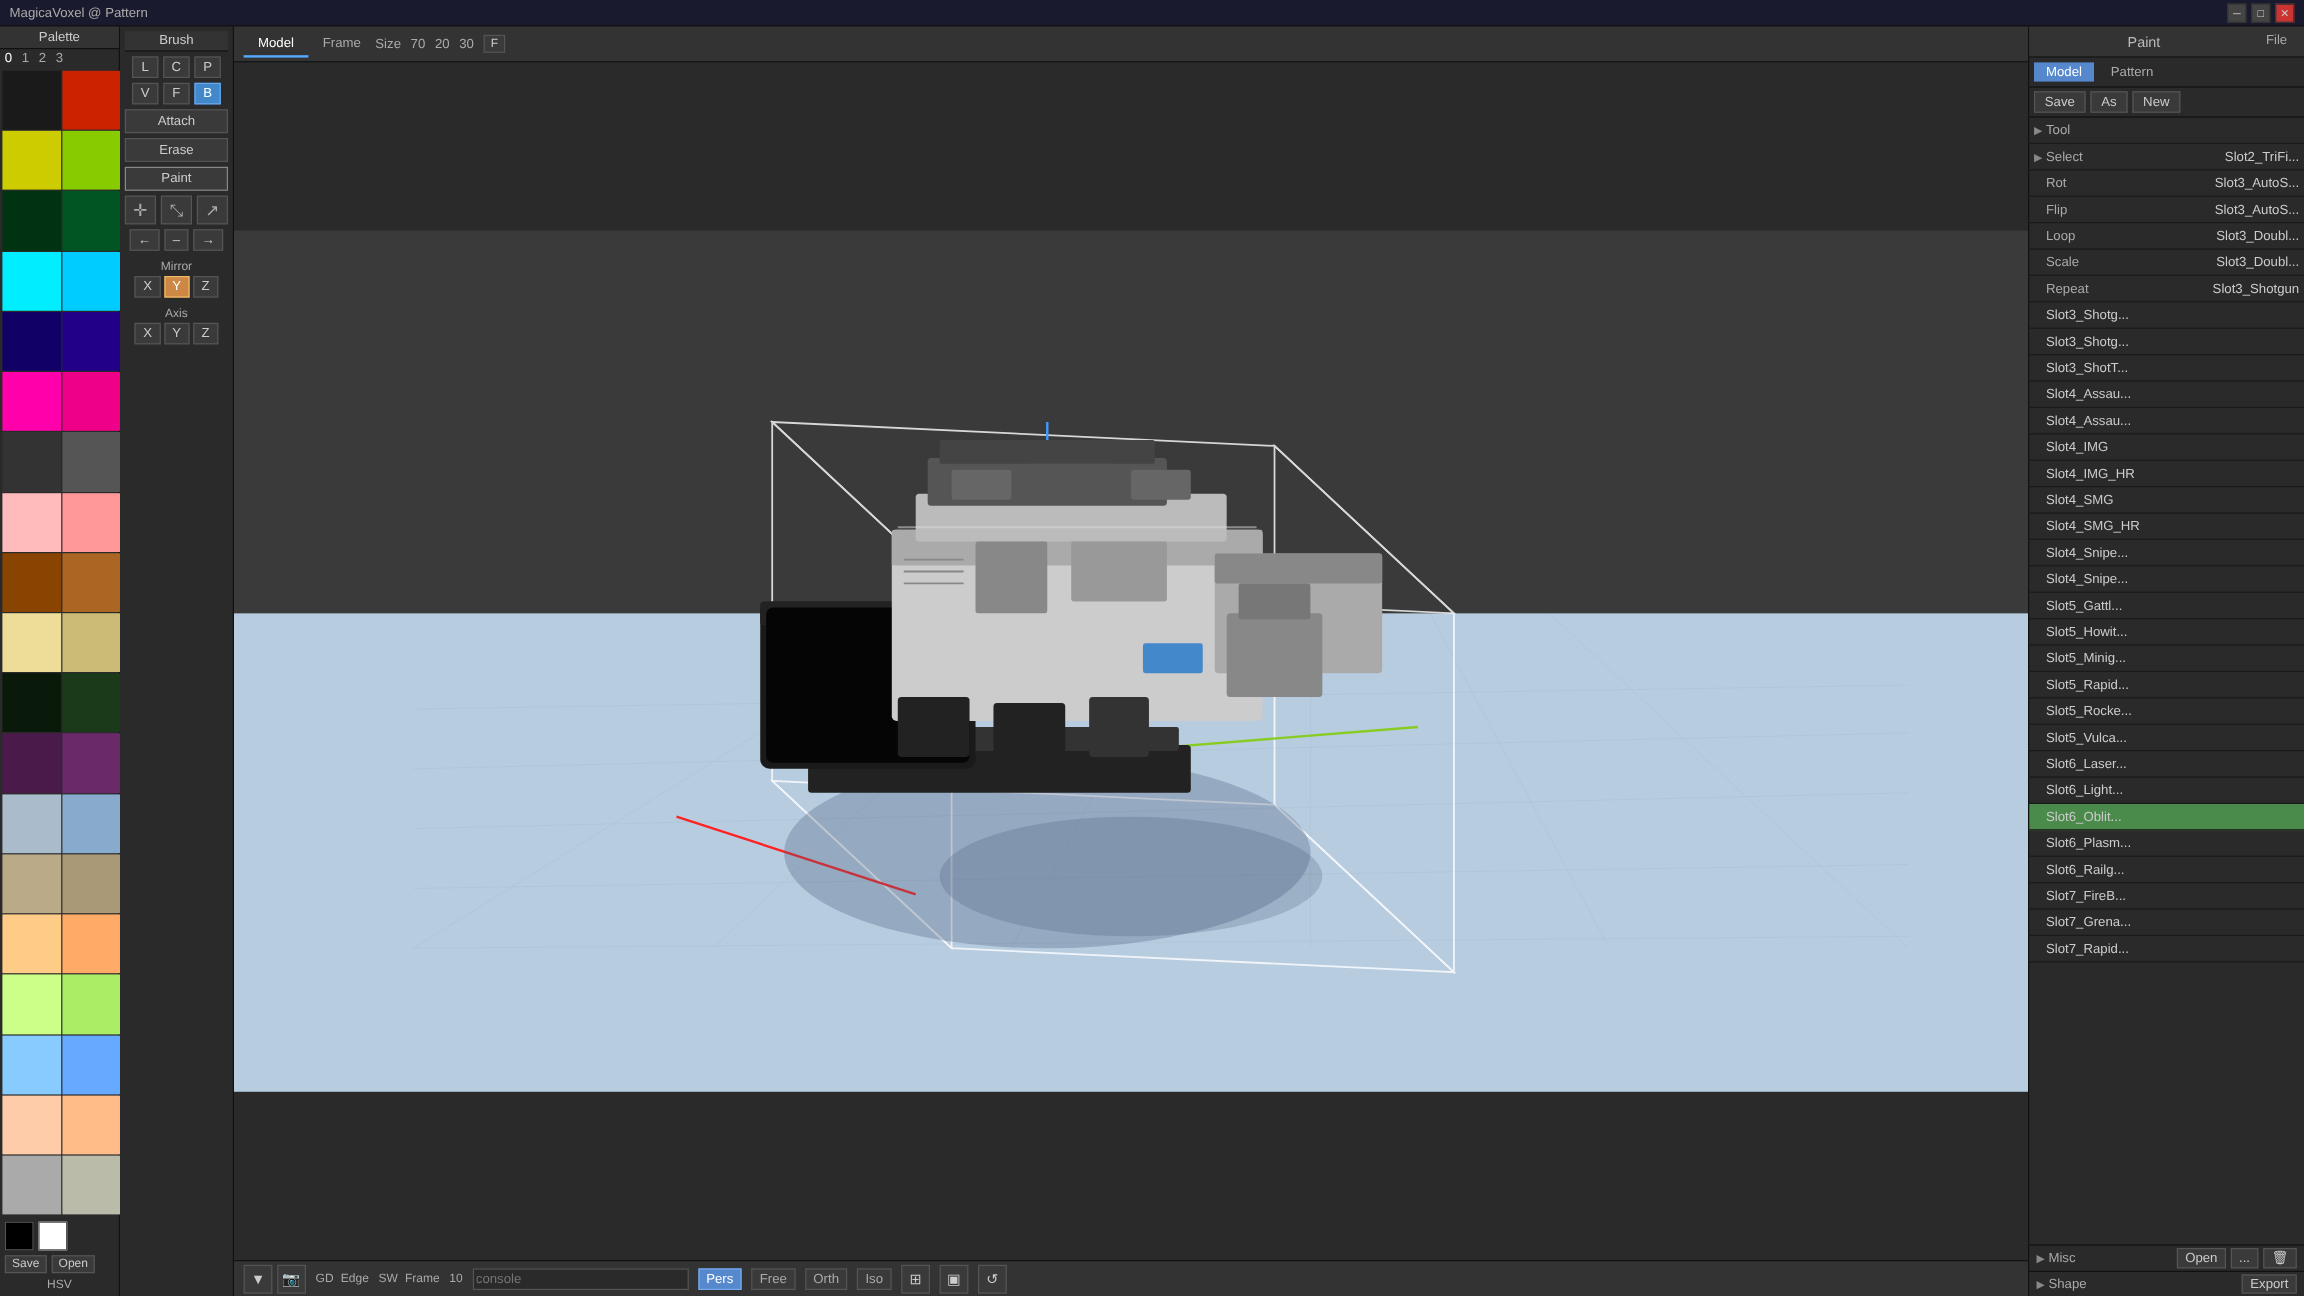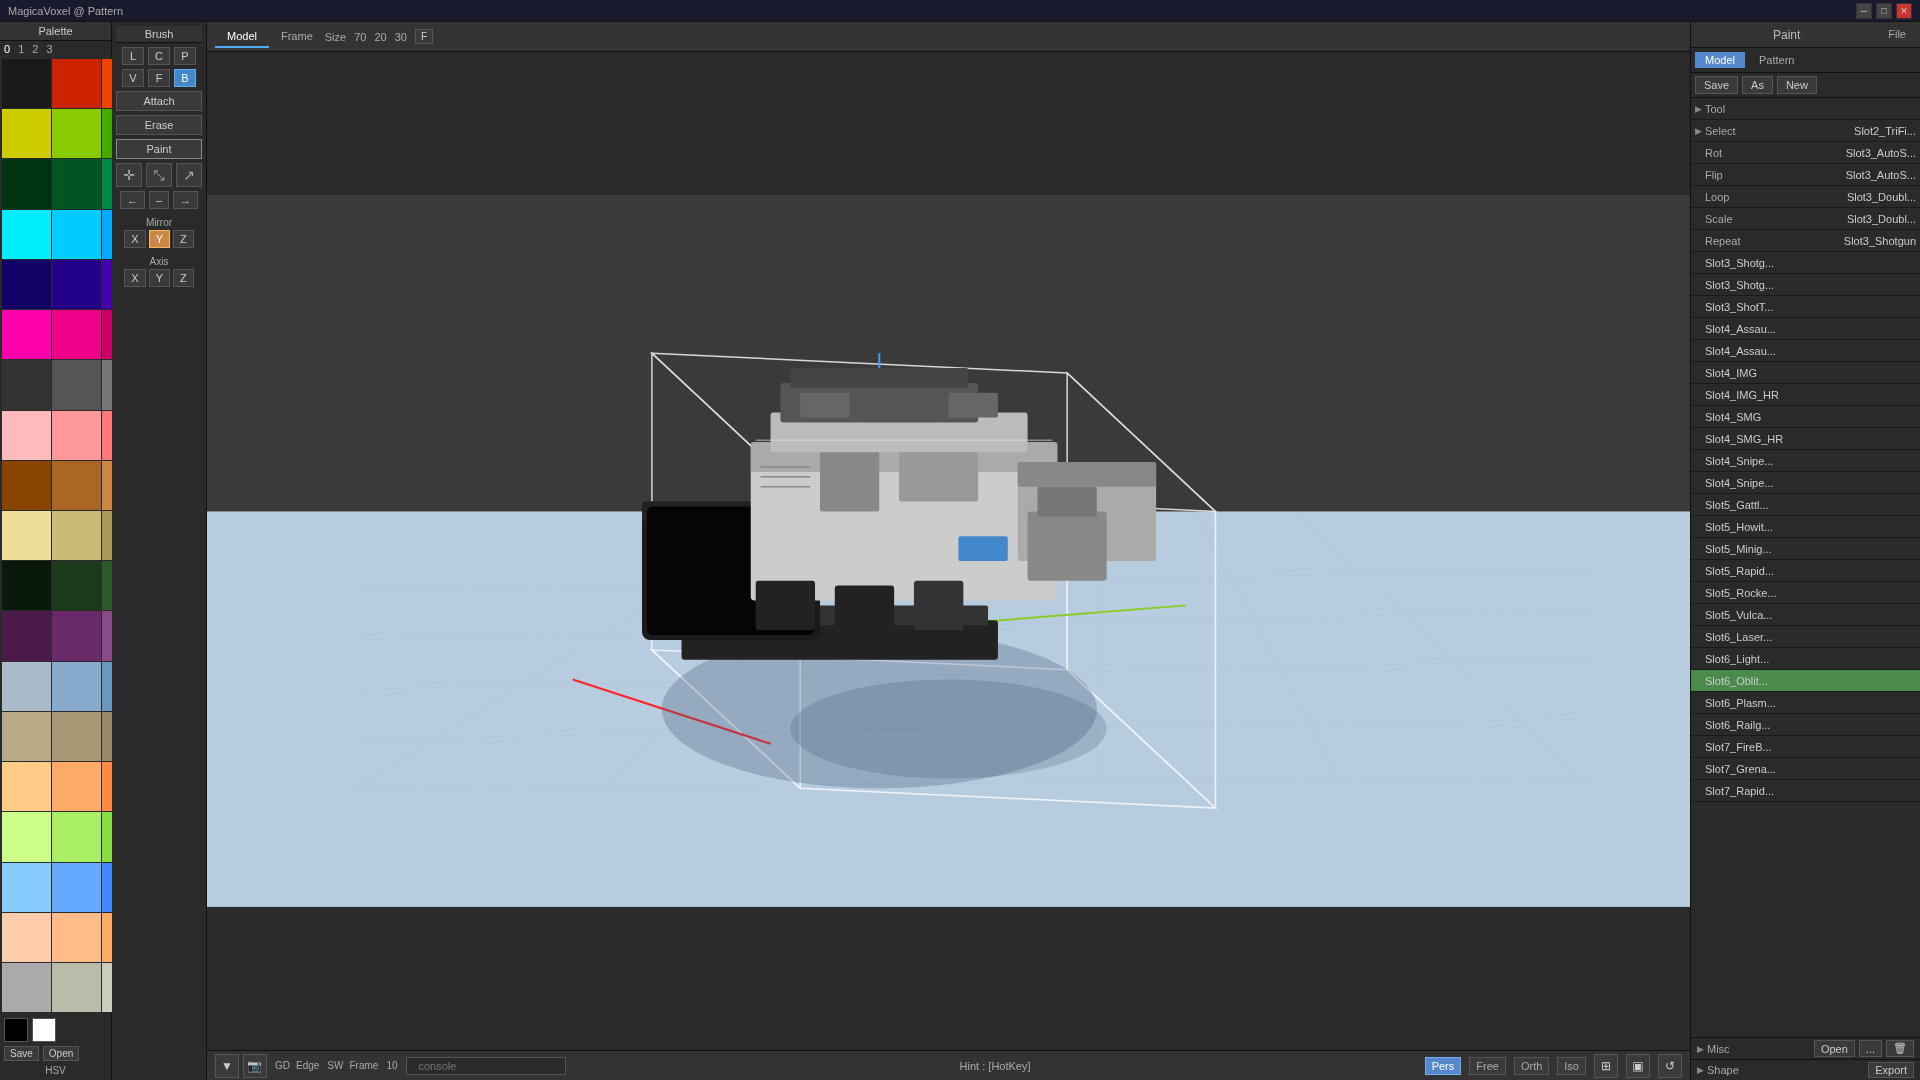--- a/index.html
+++ b/index.html
@@ -43,21 +43,21 @@
 
     
     #content {
       display: flex;
       flex: 1;
       overflow: hidden;
     }
 
     
     #palette-panel {
-      width: 112px;
+      width: 100px;
       background: #2a2a2a;
       border-right: 1px solid #111;
       display: flex;
       flex-direction: column;
     }
     #palette-title {
       text-align: center;
       padding: 3px;
       background: #333;
       border-bottom: 1px solid #111;
@@ -249,23 +249,23 @@
       font-size: 12px;
       display: flex;
       align-items: center;
       justify-content: center;
       width: 24px; height: 24px;
     }
     #console-input {
       background: #2a2a2a;
       border: 1px solid #555;
       color: #ccc;
-      padding: 2px 12px;
-      font-size: 11px;
-      width: 160px;
+      padding: 2px 2px;
+      font-size: 11px;
+      width: 180px;
     }
     #hint-bar {
       flex: 1;
       text-align: center;
       font-size: 11px;
       color: #aaa;
     }
     .view-btn {
       background: #3a3a3a;
       border: 1px solid #555;
@@ -755,21 +755,20 @@
           <span style="cursor:pointer;">Edge</span>
         </div>
         <div style="display:flex;gap:6px;font-size:10px;color:#aaa;">
           <span>SW</span>
           <span style="cursor:pointer;">Frame</span>
         </div>
         <div style="display:flex;gap:4px;font-size:10px;color:#aaa;align-items:center;">
           <span>10</span>
         </div>
         <input type="text" id="console-input" placeholder="console" style="">
-        <span id="hint-bar">Hint : [HotKey]</span>
 
         <button class="view-btn active">Pers</button>
         <button class="view-btn">Free</button>
         <button class="view-btn">Orth</button>
         <button class="view-btn">Iso</button>
 
         <button class="vp-icon-btn">⊞</button>
         <button class="vp-icon-btn">▣</button>
         <button class="vp-icon-btn">↺</button>
       </div>

